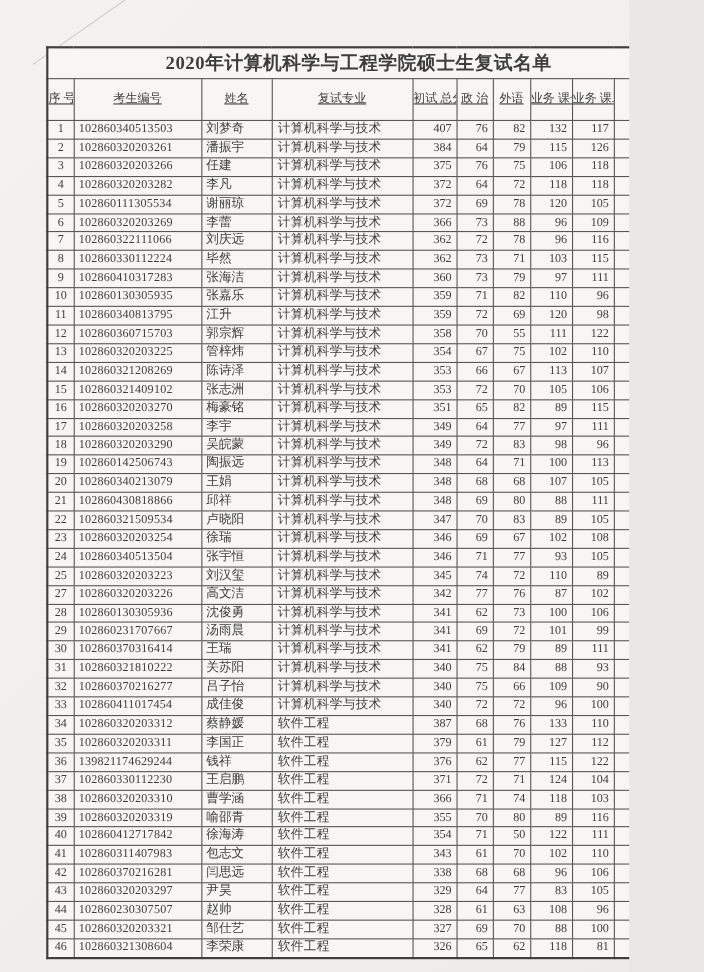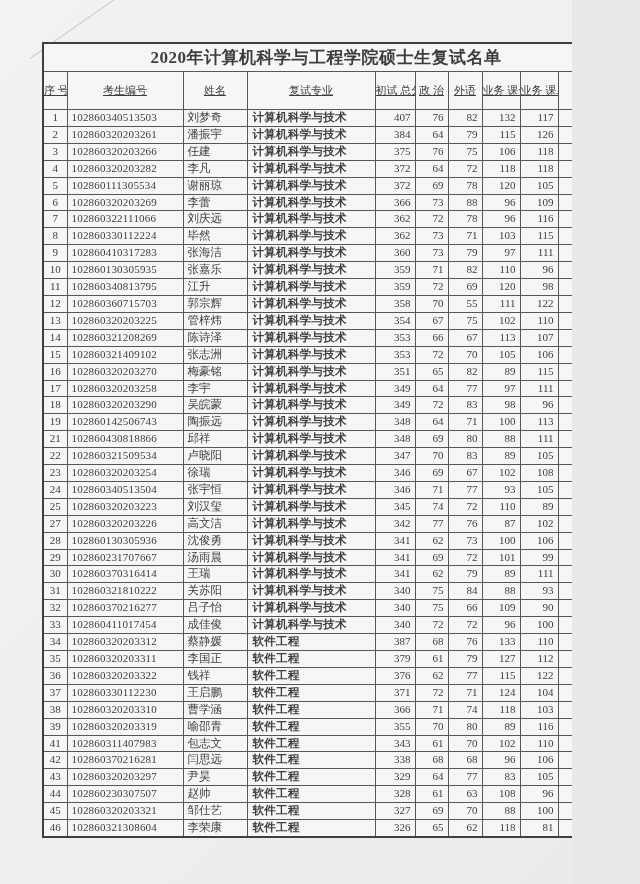--- a/index.html
+++ b/index.html
@@ -41,21 +41,21 @@
     white-space:pre-line;line-height:1.25;text-decoration:underline;
   }
   tbody td{height:15.9px;font-size:11px;line-height:15.9px;vertical-align:middle;}
   
   .w0{width:24px}.w1{width:116px}.w2{width:64px}.w3{width:128px}.w4{width:40px}
   .w5{width:33px}.w6{width:34px}.w7{width:38px}.w8{width:38px}.w9{width:51px}
   
   tbody td.c0{text-align:center;}
   tbody td.c1{text-align:left;padding-left:4px;font-size:11px;letter-spacing:.2px;}
   tbody td.c2{text-align:left;padding-left:4px;font-size:11.5px;}
-  tbody td.c3{text-align:left;padding-left:5px;font-size:11.5px;letter-spacing:.3px;font-weight:bold;}
+  tbody td.c3{text-align:left;padding-left:5px;font-size:11.5px;letter-spacing:.3px;}
   tbody td.c4,tbody td.c5,tbody td.c6,tbody td.c7,tbody td.c8{text-align:right;padding-right:4px;}
   tbody td.c9{text-align:center;}
 </style>
 </head>
 <body>
 
 <div class="page">
   <div class="scan-artifact"></div>
 
   <table class="sheet">
@@ -316,20 +316,32 @@
           <td class="c2">陶振远</td>
           <td class="c3">计算机科学与技术</td>
           <td class="c4">348</td>
           <td class="c5">64</td>
           <td class="c6">71</td>
           <td class="c7">100</td>
           <td class="c8">113</td>
           <td class="c9"></td>
         </tr>
         <tr>
+          <td class="c0">20</td>
+          <td class="c1">102860340213079</td>
+          <td class="c2">王娟</td>
+          <td class="c3">计算机科学与技术</td>
+          <td class="c4">348</td>
+          <td class="c5">68</td>
+          <td class="c6">68</td>
+          <td class="c7">107</td>
+          <td class="c8">105</td>
+          <td class="c9"></td>
+        </tr>
+        <tr>
           <td class="c0">21</td>
           <td class="c1">102860430818866</td>
           <td class="c2">邱祥</td>
           <td class="c3">计算机科学与技术</td>
           <td class="c4">348</td>
           <td class="c5">69</td>
           <td class="c6">80</td>
           <td class="c7">88</td>
           <td class="c8">111</td>
           <td class="c9"></td>
@@ -485,21 +497,21 @@
           <td class="c3">软件工程</td>
           <td class="c4">379</td>
           <td class="c5">61</td>
           <td class="c6">79</td>
           <td class="c7">127</td>
           <td class="c8">112</td>
           <td class="c9"></td>
         </tr>
         <tr>
           <td class="c0">36</td>
-          <td class="c1">102860320203322</td>
+          <td class="c1">139821174629244</td>
           <td class="c2">钱祥</td>
           <td class="c3">软件工程</td>
           <td class="c4">376</td>
           <td class="c5">62</td>
           <td class="c6">77</td>
           <td class="c7">115</td>
           <td class="c8">122</td>
           <td class="c9"></td>
         </tr>
         <tr>
@@ -532,20 +544,32 @@
           <td class="c2">喻邵青</td>
           <td class="c3">软件工程</td>
           <td class="c4">355</td>
           <td class="c5">70</td>
           <td class="c6">80</td>
           <td class="c7">89</td>
           <td class="c8">116</td>
           <td class="c9"></td>
         </tr>
         <tr>
+          <td class="c0">40</td>
+          <td class="c1">102860412717842</td>
+          <td class="c2">徐海涛</td>
+          <td class="c3">软件工程</td>
+          <td class="c4">354</td>
+          <td class="c5">71</td>
+          <td class="c6">50</td>
+          <td class="c7">122</td>
+          <td class="c8">111</td>
+          <td class="c9"></td>
+        </tr>
+        <tr>
           <td class="c0">41</td>
           <td class="c1">102860311407983</td>
           <td class="c2">包志文</td>
           <td class="c3">软件工程</td>
           <td class="c4">343</td>
           <td class="c5">61</td>
           <td class="c6">70</td>
           <td class="c7">102</td>
           <td class="c8">110</td>
           <td class="c9"></td>

